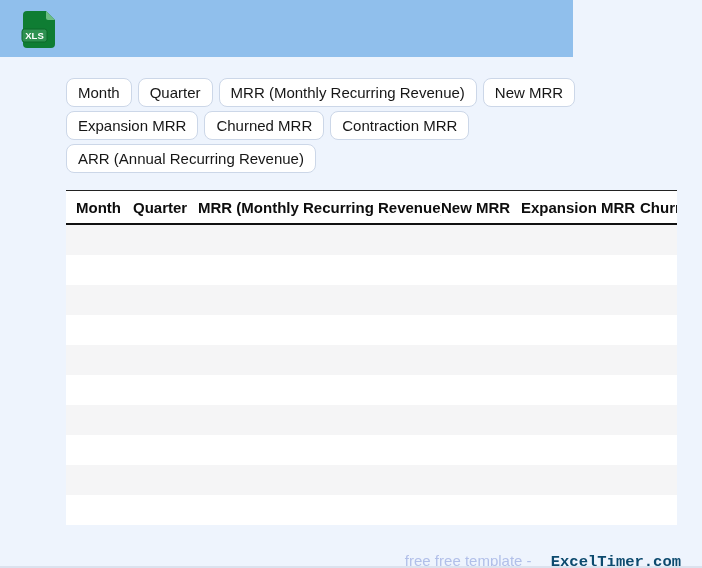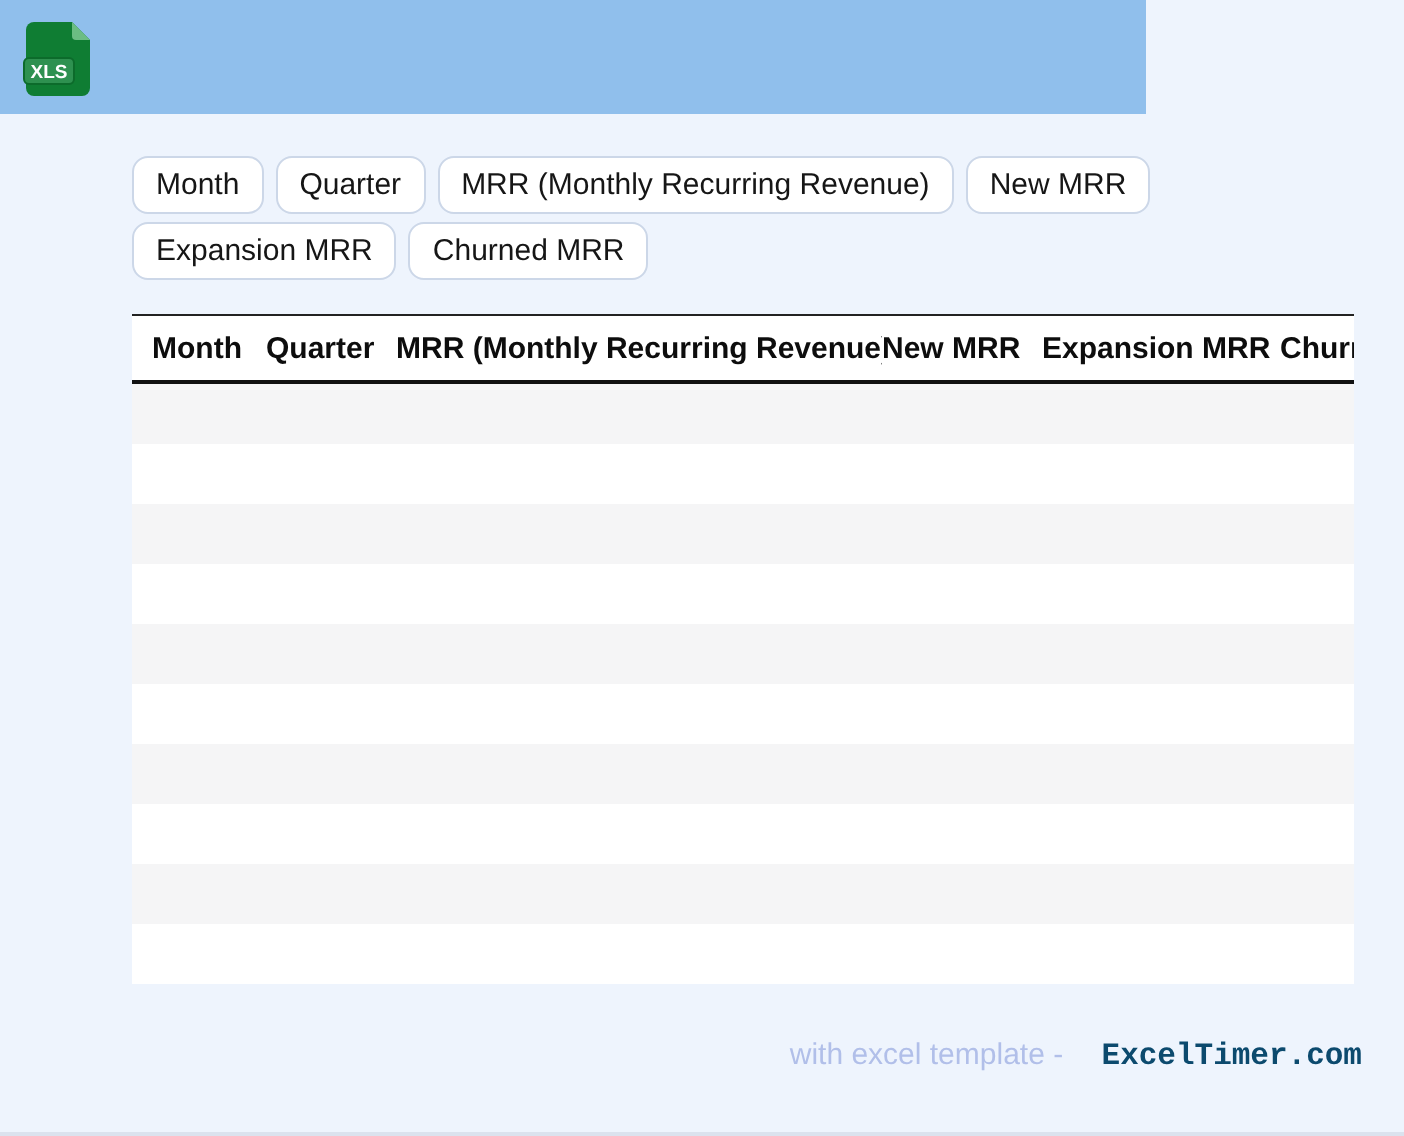--- a/index.html
+++ b/index.html
@@ -12,21 +12,21 @@
     border-bottom: 2px solid #dbe2ee;
   }
 
   
   .header-bar {
     width: 573px;
     height: 57px;
     background: #90bfec;
     display: flex;
     align-items: center;
-    padding-left: 11px;
+    padding-left: 21px;
   }
   .file-icon { width: 36px; height: 40px; margin-right: 7px; flex: 0 0 auto; }
   .header-title {
     color: #fbfdff;
     font-size: 21px;
     font-weight: 500;
     letter-spacing: 0.2px;
     white-space: nowrap;
   }
 
@@ -109,20 +109,22 @@
   </svg>
 </div>
 
 <div class="chips">
   <button class="chip">Month</button>
   <button class="chip">Quarter</button>
   <button class="chip">MRR (Monthly Recurring Revenue)</button>
   <button class="chip">New MRR</button>
   <button class="chip">Expansion MRR</button>
   <button class="chip">Churned MRR</button>
+  <button class="chip">Contraction MRR</button>
+  <button class="chip">ARR (Annual Recurring Revenue)</button>
 </div>
 
 <div class="table-wrap">
   <div class="thead">
     <span class="th c1">Month</span>
     <span class="th c2">Quarter</span>
     <span class="th c3">MRR (Monthly Recurring Revenue)</span>
     <span class="th c4">New MRR</span>
     <span class="th c5">Expansion MRR</span>
     <span class="th c6">Churned MRR</span>
@@ -135,15 +137,15 @@
       <div class="trow odd"></div>
       <div class="trow even"></div>
       <div class="trow odd"></div>
       <div class="trow even"></div>
       <div class="trow odd"></div>
       <div class="trow even"></div>
     </div>
 </div>
 
 <div class="footer">
-  <span class="footer-prefix">with excel template -</span>
+  <span class="footer-prefix">free free template -</span>
   <span class="footer-brand">ExcelTimer.com</span>
 </div>
 
 </body></html>

